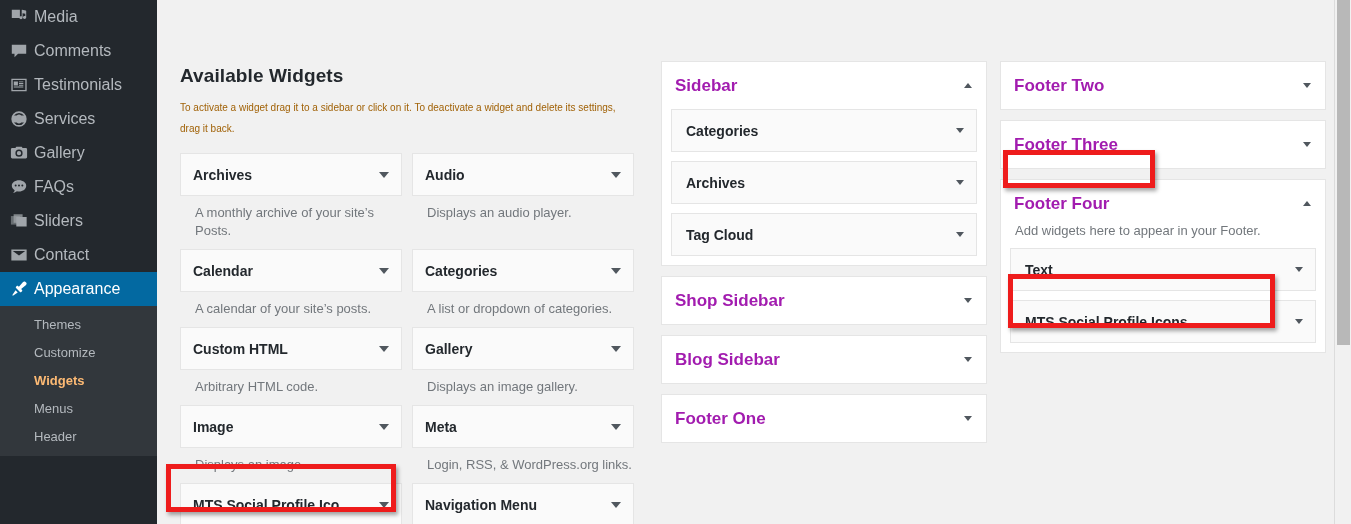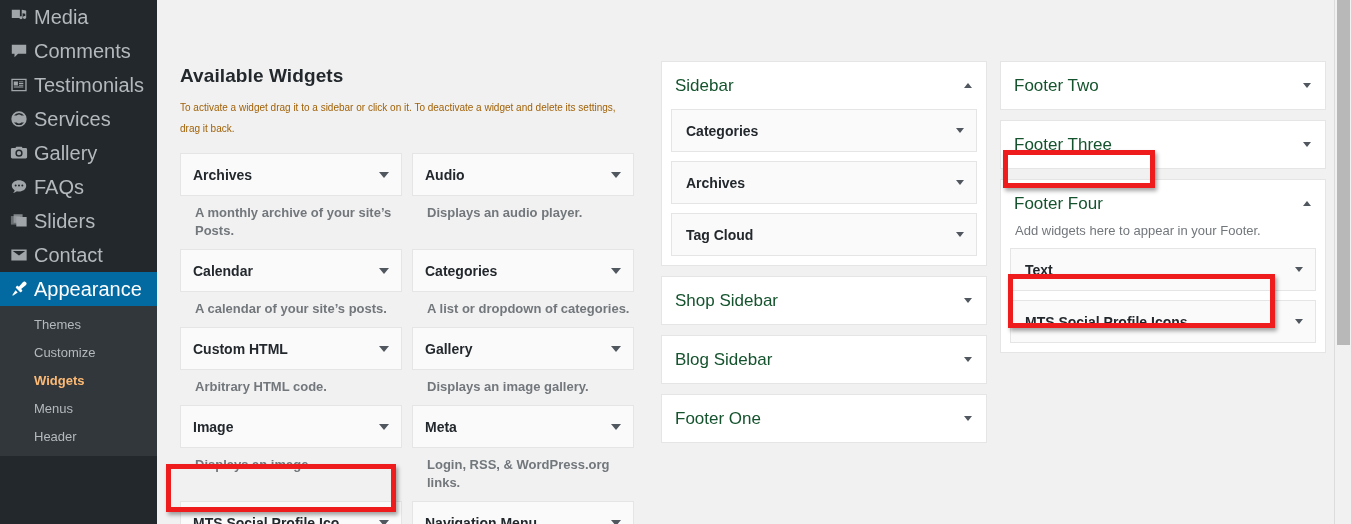--- a/index.html
+++ b/index.html
@@ -28,21 +28,21 @@
     color: #b4b9be;
     cursor: pointer;
   }
   .menu-item .mi-icon {
     width: 30px; height: 20px;
     display: flex; align-items: center; justify-content: center;
     flex: 0 0 30px;
   }
   .menu-item .mi-icon svg { display: block; }
   .menu-item .mi-label {
-    font-size: 20px;
+    font-size: 16px;
     line-height: 18px;
     white-space: nowrap;
   }
   .menu-item.current {
     background: #0369a1;
     color: #fff;
   }
   .menu-item.current .mi-label { color: #fff; font-weight: 400; }
   .menu-item.current .arrow-right {
     position: absolute; right: -8px; top: 50%;
@@ -136,21 +136,20 @@
   .caret.down { border-top: 6px solid #50575e; }
   .caret.up   { border-bottom: 6px solid #50575e; }
   .caret.sm.down { border-left-width:4px; border-right-width:4px; border-top-width:5px; }
   .caret.sm.up   { border-left-width:4px; border-right-width:4px; border-bottom-width:5px; }
   .widget-desc {
     font-size: 13px;
     line-height: 18px;
     color: #72777c;
     padding: 8px 0 9px 15px;
     min-height: 35px;
-    font-weight: bold;
   }
   .widget-desc.two-line { min-height: 53px; }
 
   
   .col-sidebars {
     position: absolute;
     left: 504px; top: 25px;
     width: 326px;
   }
   .col-footers {
@@ -165,22 +164,22 @@
   }
   .panel-head {
     position: relative;
     display: flex; align-items: center;
     padding: 0 14px 0 13px;
     height: 47px;
     cursor: pointer;
   }
   .panel-head .ph-title {
     font-size: 17px;
-    font-weight: 400;
-    color: #14532d;
+    font-weight: 700;
+    color: #a21caf;
     flex: 1;
     line-height: 22px;
   }
   .panel-desc {
     font-size: 13px;
     line-height: 18px;
     color: #72777c;
     padding: 0 14px 8px 14px;
     margin-top: -5px;
   }

